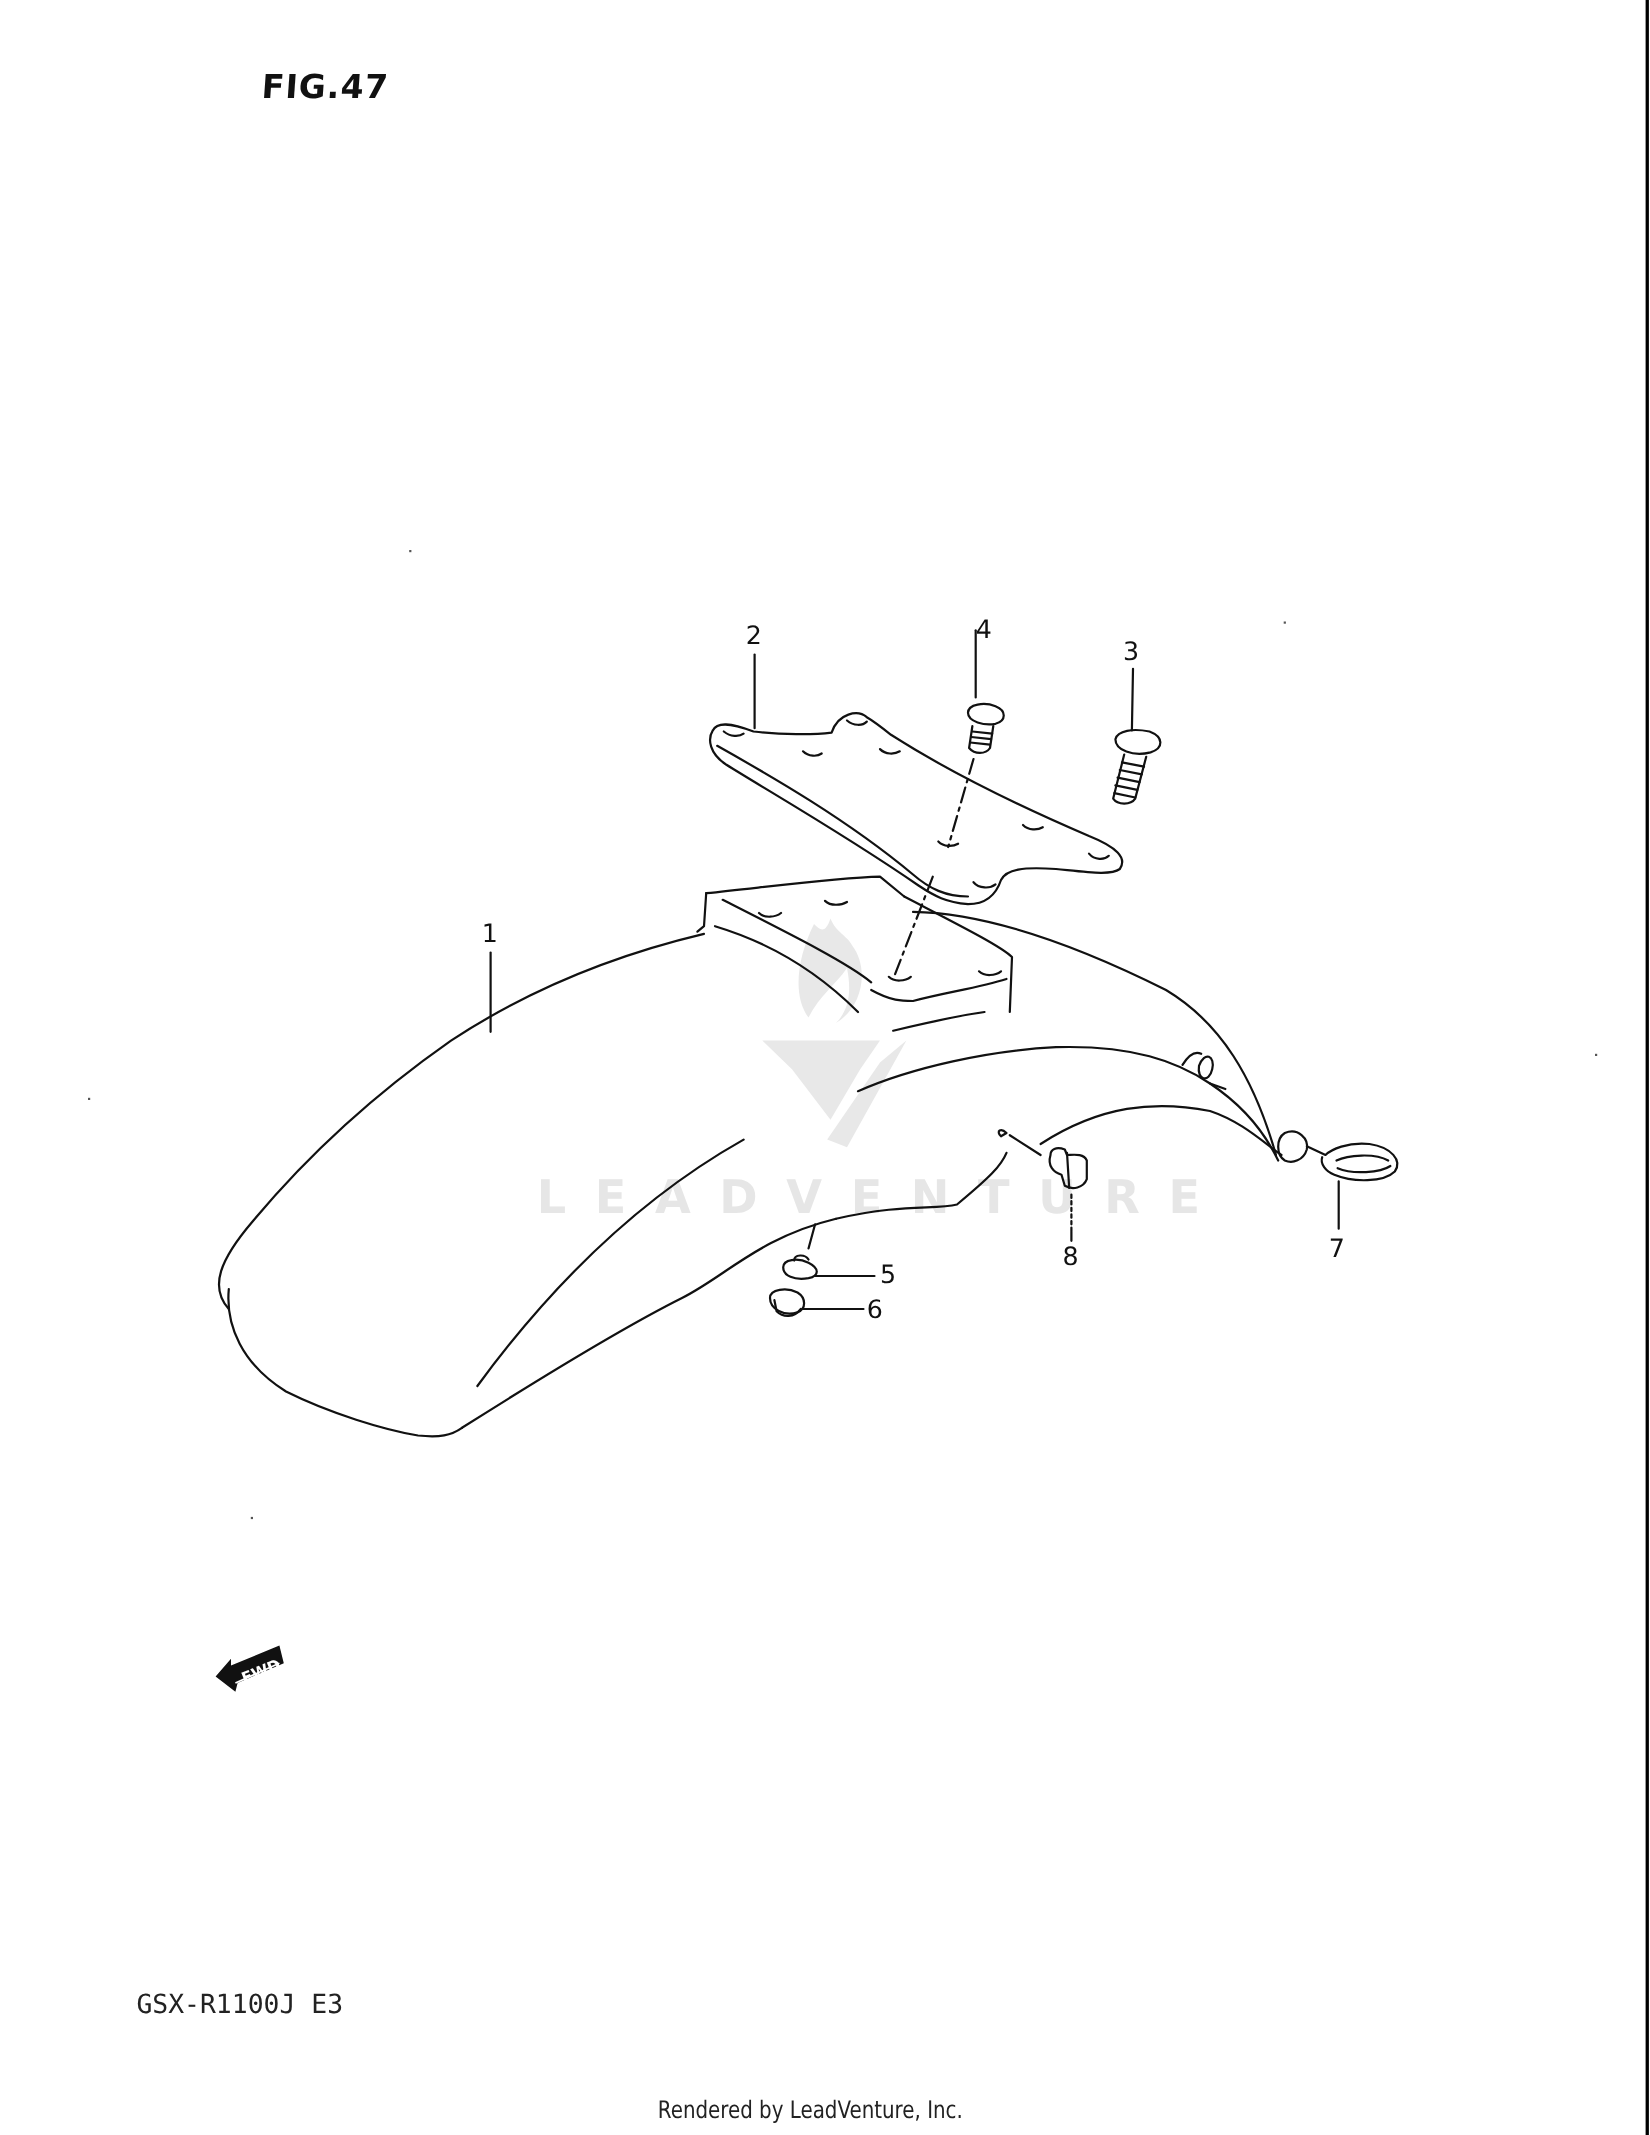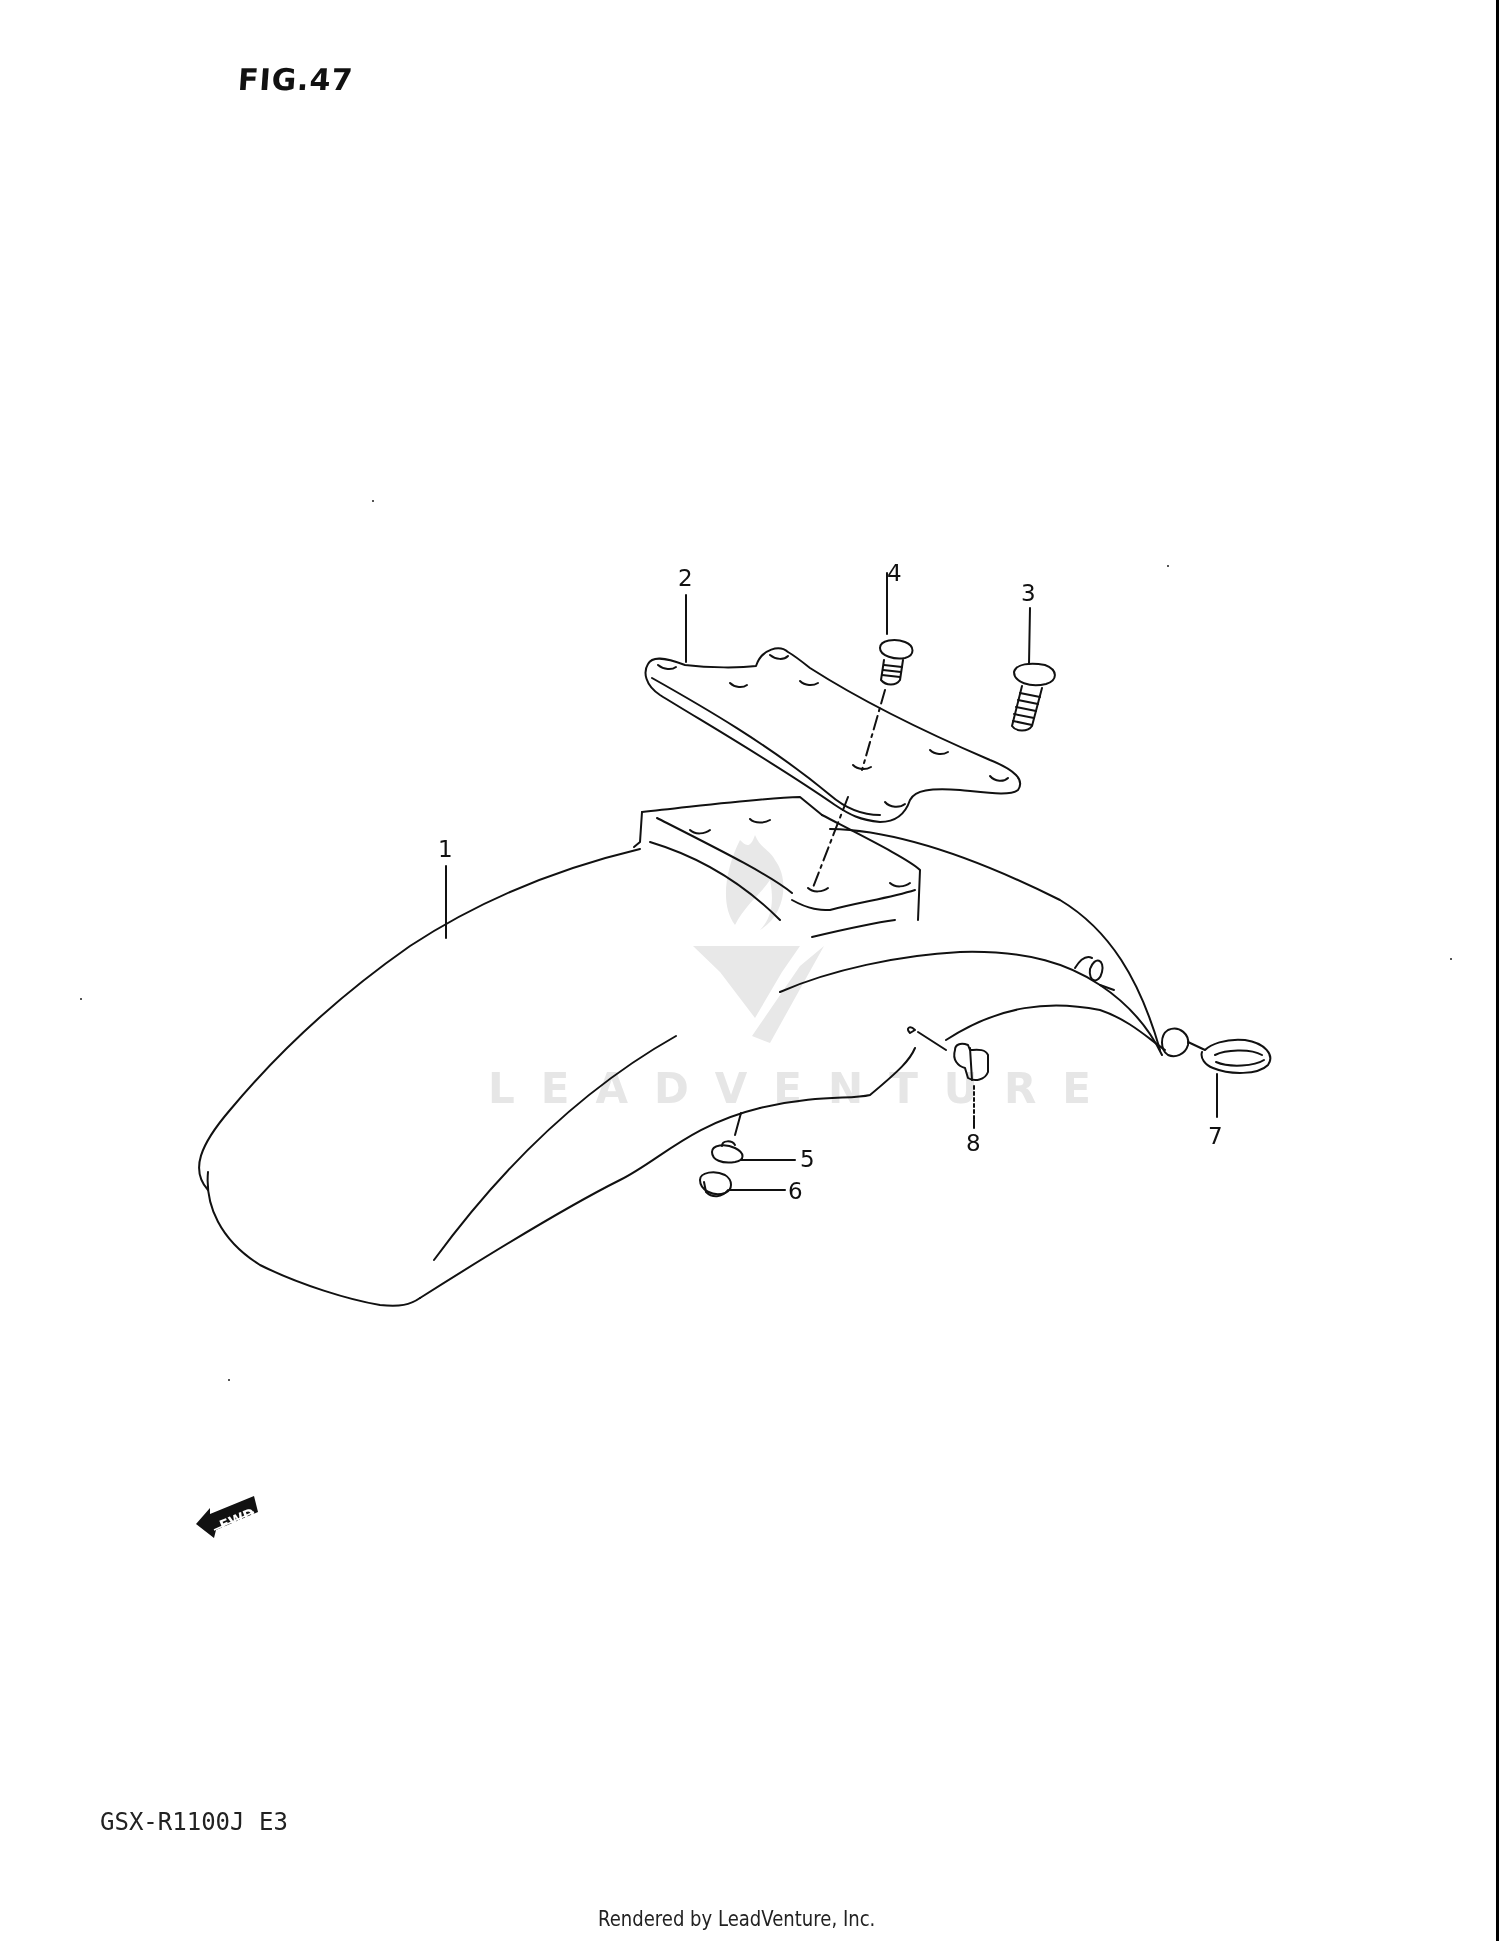--- a/index.html
+++ b/index.html
@@ -1,19 +1,19 @@
 <!DOCTYPE html>
 <html><head>
 <meta charset="utf-8">
 <style>
   html, body { margin: 0; padding: 0; background: #ffffff; }
   body { width: 1500px; height: 1941px; position: relative; overflow: hidden; font-family: "Liberation Sans", sans-serif; }
   .right-border { position: absolute; left: 1496px; top: 0; width: 3px; height: 1941px; background: #000; }
   .fig-title { position: absolute; left: 238px; top: 62px; font-family: "DejaVu Sans", sans-serif; font-weight: bold; font-size: 30px; letter-spacing: 1px; color: #111; transform: skewX(-4deg); }
-  .model-code { position: absolute; left: 100px; top: 1808px; font-family: "DejaVu Sans Mono", monospace; font-size: 24px; color: #222; letter-spacing: 0px; }
+  .model-code { position: absolute; left: 124px; top: 1808px; font-family: "DejaVu Sans Mono", monospace; font-size: 24px; color: #222; letter-spacing: 0px; }
   .footer-credit { position: absolute; left: 598px; top: 1906px; font-family: "DejaVu Sans", sans-serif; font-size: 22px; color: #222; transform: scaleX(0.82); transform-origin: left top; }
   .diagram { position: absolute; left: 0; top: 0; width: 1500px; height: 1941px; }
   .callout { position: absolute; font-family: "DejaVu Sans", sans-serif; font-size: 23px; color: #111; }
   .fwd { position: absolute; left: 192px; top: 1494px; width: 70px; height: 50px; }
 </style>
 </head>
 <body>
 
 <div class="right-border"></div>
 

